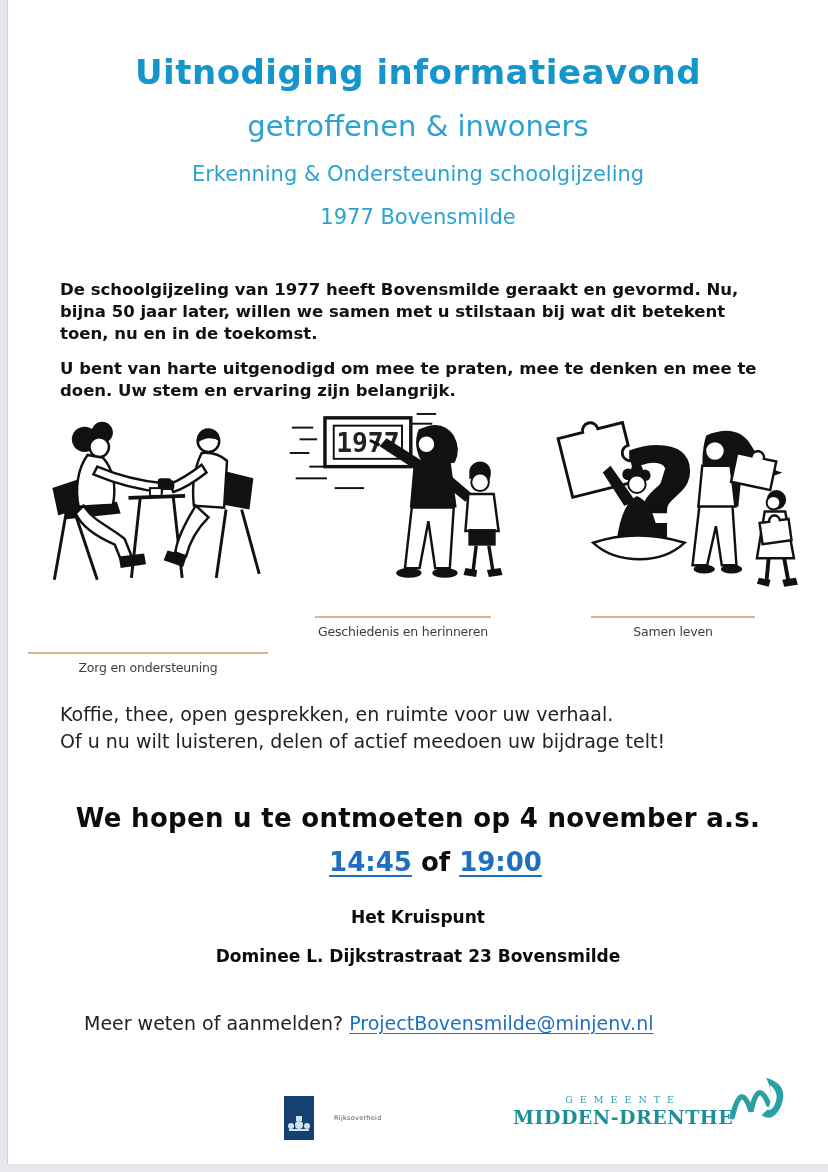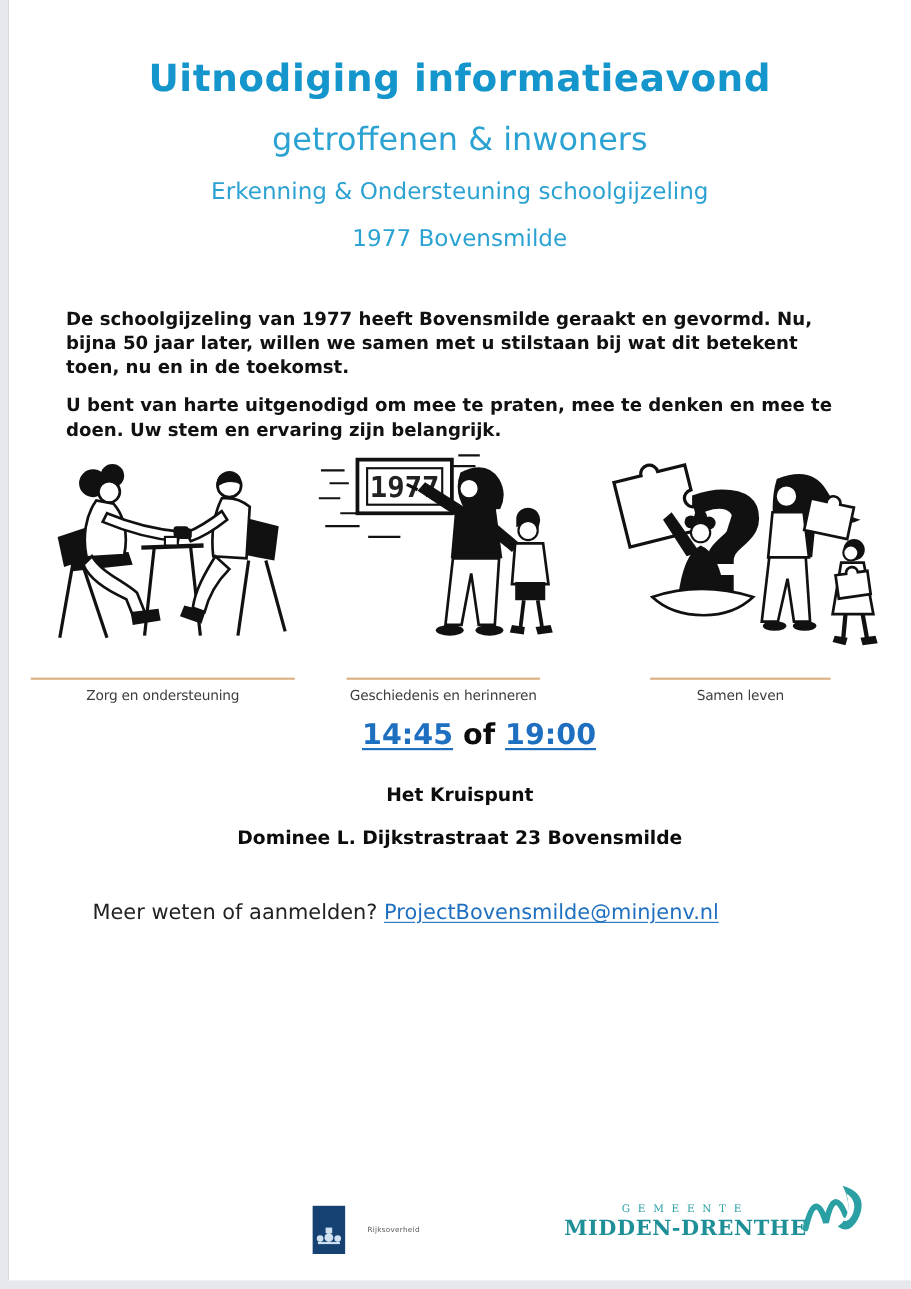--- a/index.html
+++ b/index.html
@@ -19,21 +19,21 @@
   .subtitle{ color:var(--accent-cyan2); font-size:29px; font-weight:400; margin-top:17px; }
   .subline { color:var(--accent-cyan2); font-size:21px; font-weight:400; margin-top:19px; }
   
   .intro { padding:0 52px; margin-top:50px; color:#111; }
   .intro .lead { font-size:16.5px; font-weight:bold; }
   .intro p { font-size:16.5px; font-weight:bold; line-height:22px; margin-top:13px; }
   
   .illus-row { display:flex; justify-content:space-between; padding:0 14px; margin-top:10px; }
   .illus-col { display:flex; flex-direction:column; }
   .illus-col svg.art { height:200px; display:block; }
-  .col1 { width:252px; } .col2 { width:252px; } .col3 { width:282px; }
+  .col1 { width:252px;gap:36px; } .col2 { width:252px; } .col3 { width:282px; }
   .caption {
     border-top:2px solid var(--rule-tan);
     margin:4px auto 0 auto; padding-top:6px;
     text-align:center; font-size:12.5px; color:#3d3d3d; letter-spacing:-0.2px;
   }
   .col1 .caption { width:95%; } .col2 .caption { width:70%; } .col3 .caption { width:58%; }
   
   .koffie { padding:0 52px; margin-top:26px; font-size:19px; color:#222; line-height:27px; }
   
   .meet  { text-align:center; margin-top:48px; font-size:26px; font-weight:bold; color:#0c0c0c; letter-spacing:0.3px;}
@@ -174,21 +174,26 @@
         </g>
         <line x1="228" y1="150" x2="226" y2="172" stroke="#111" stroke-width="4"></line>
         <line x1="244" y1="150" x2="248" y2="172" stroke="#111" stroke-width="4"></line>
         <polygon points="218,170 230,172 228,179 216,176" fill="#111"></polygon>
         <polygon points="242,172 256,170 258,177 244,179" fill="#111"></polygon>
       </svg>
       <div class="caption">Samen leven</div>
     </div>
   </div>
 
-
+  <div class="koffie">
+    <div>Koffie, thee, open gesprekken, en ruimte voor uw verhaal.</div>
+    <div>Of u nu wilt luisteren, delen of actief meedoen uw bijdrage telt!</div>
+  </div>
+
+  <div class="meet">We hopen u te ontmoeten op 4 november a.s.</div>
 
   <div class="times">
     <a href="#">14:45</a><span> of </span><a href="#">19:00</a>
   </div>
 
   <div class="venue">
     <div>Het Kruispunt</div>
     <div class="addr">Dominee L. Dijkstrastraat 23 Bovensmilde</div>
   </div>
 

